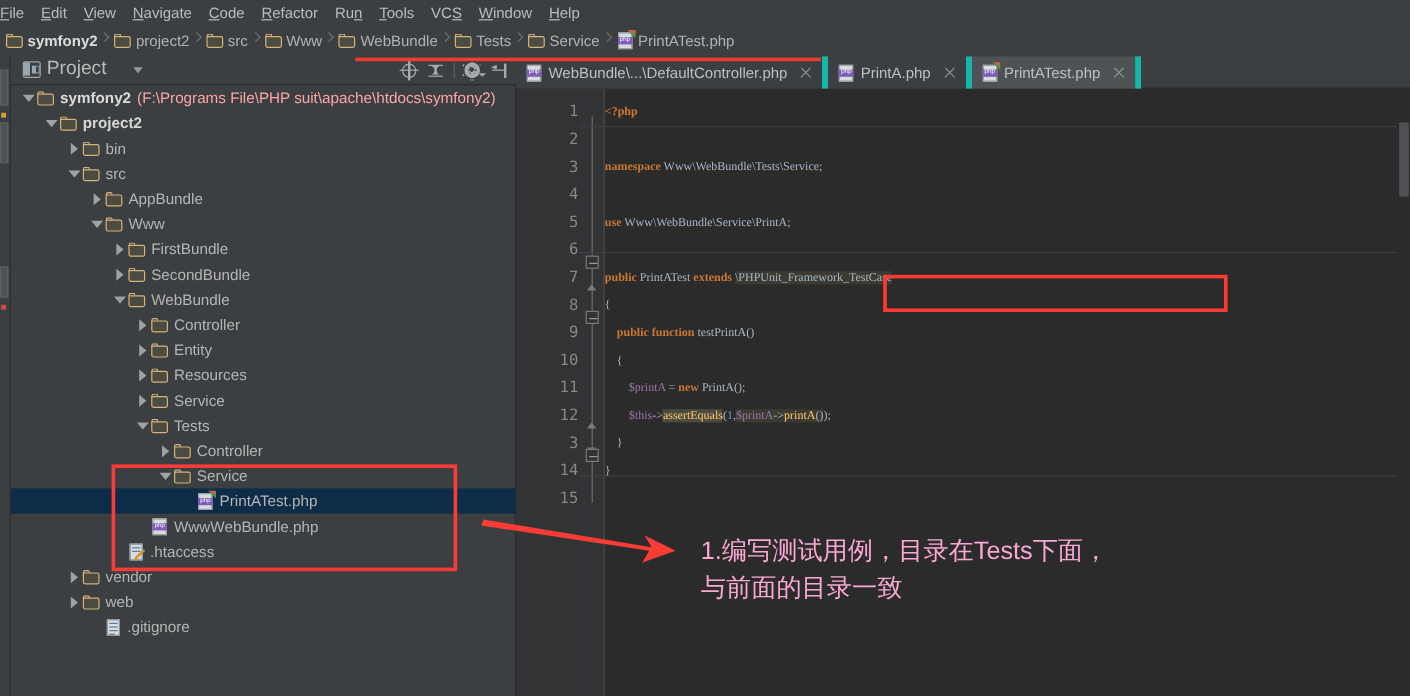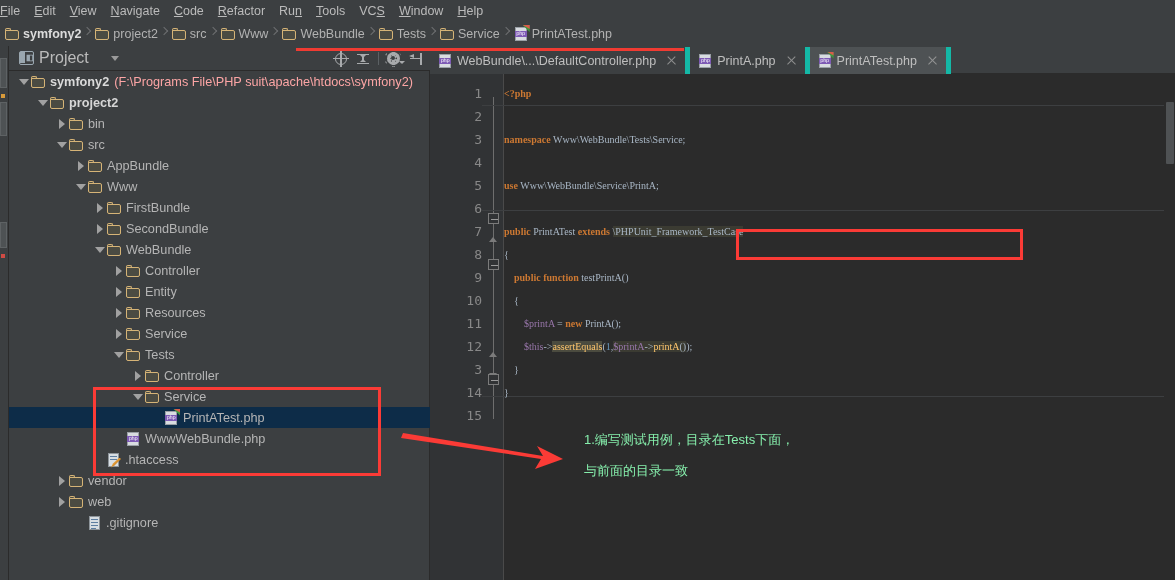--- a/index.html
+++ b/index.html
@@ -325,22 +325,22 @@
     position: absolute; left: 296px; top: 48px; width: 388px; height: 3px;
     background: #f03b32;
   }
   .ann-box {
     position: absolute; border: 3px solid #fb3b36; pointer-events: none;
   }
   .ann-box.tree-box { left: 93px; top: 387px; width: 288px; height: 89px; }
   .ann-box.code-box { left: 736px; top: 229px; width: 287px; height: 31px; }
 
   .ann-text {
-    position: absolute; left: 584px; top: 424px; width: 420px;
-    color: #86efac; font-size: 13px; line-height: 31px;
+    position: absolute; left: 584px; top: 444px; width: 420px;
+    color: #f9a8d4; font-size: 21px; line-height: 31px;
     font-family: "Liberation Sans", sans-serif; white-space: pre-line;
   }
   .ann-arrow { position: absolute; left: 395px; top: 425px; }
 </style>
 </head>
 <body>
 
 <div id="app">
 
   <div class="menubar">

